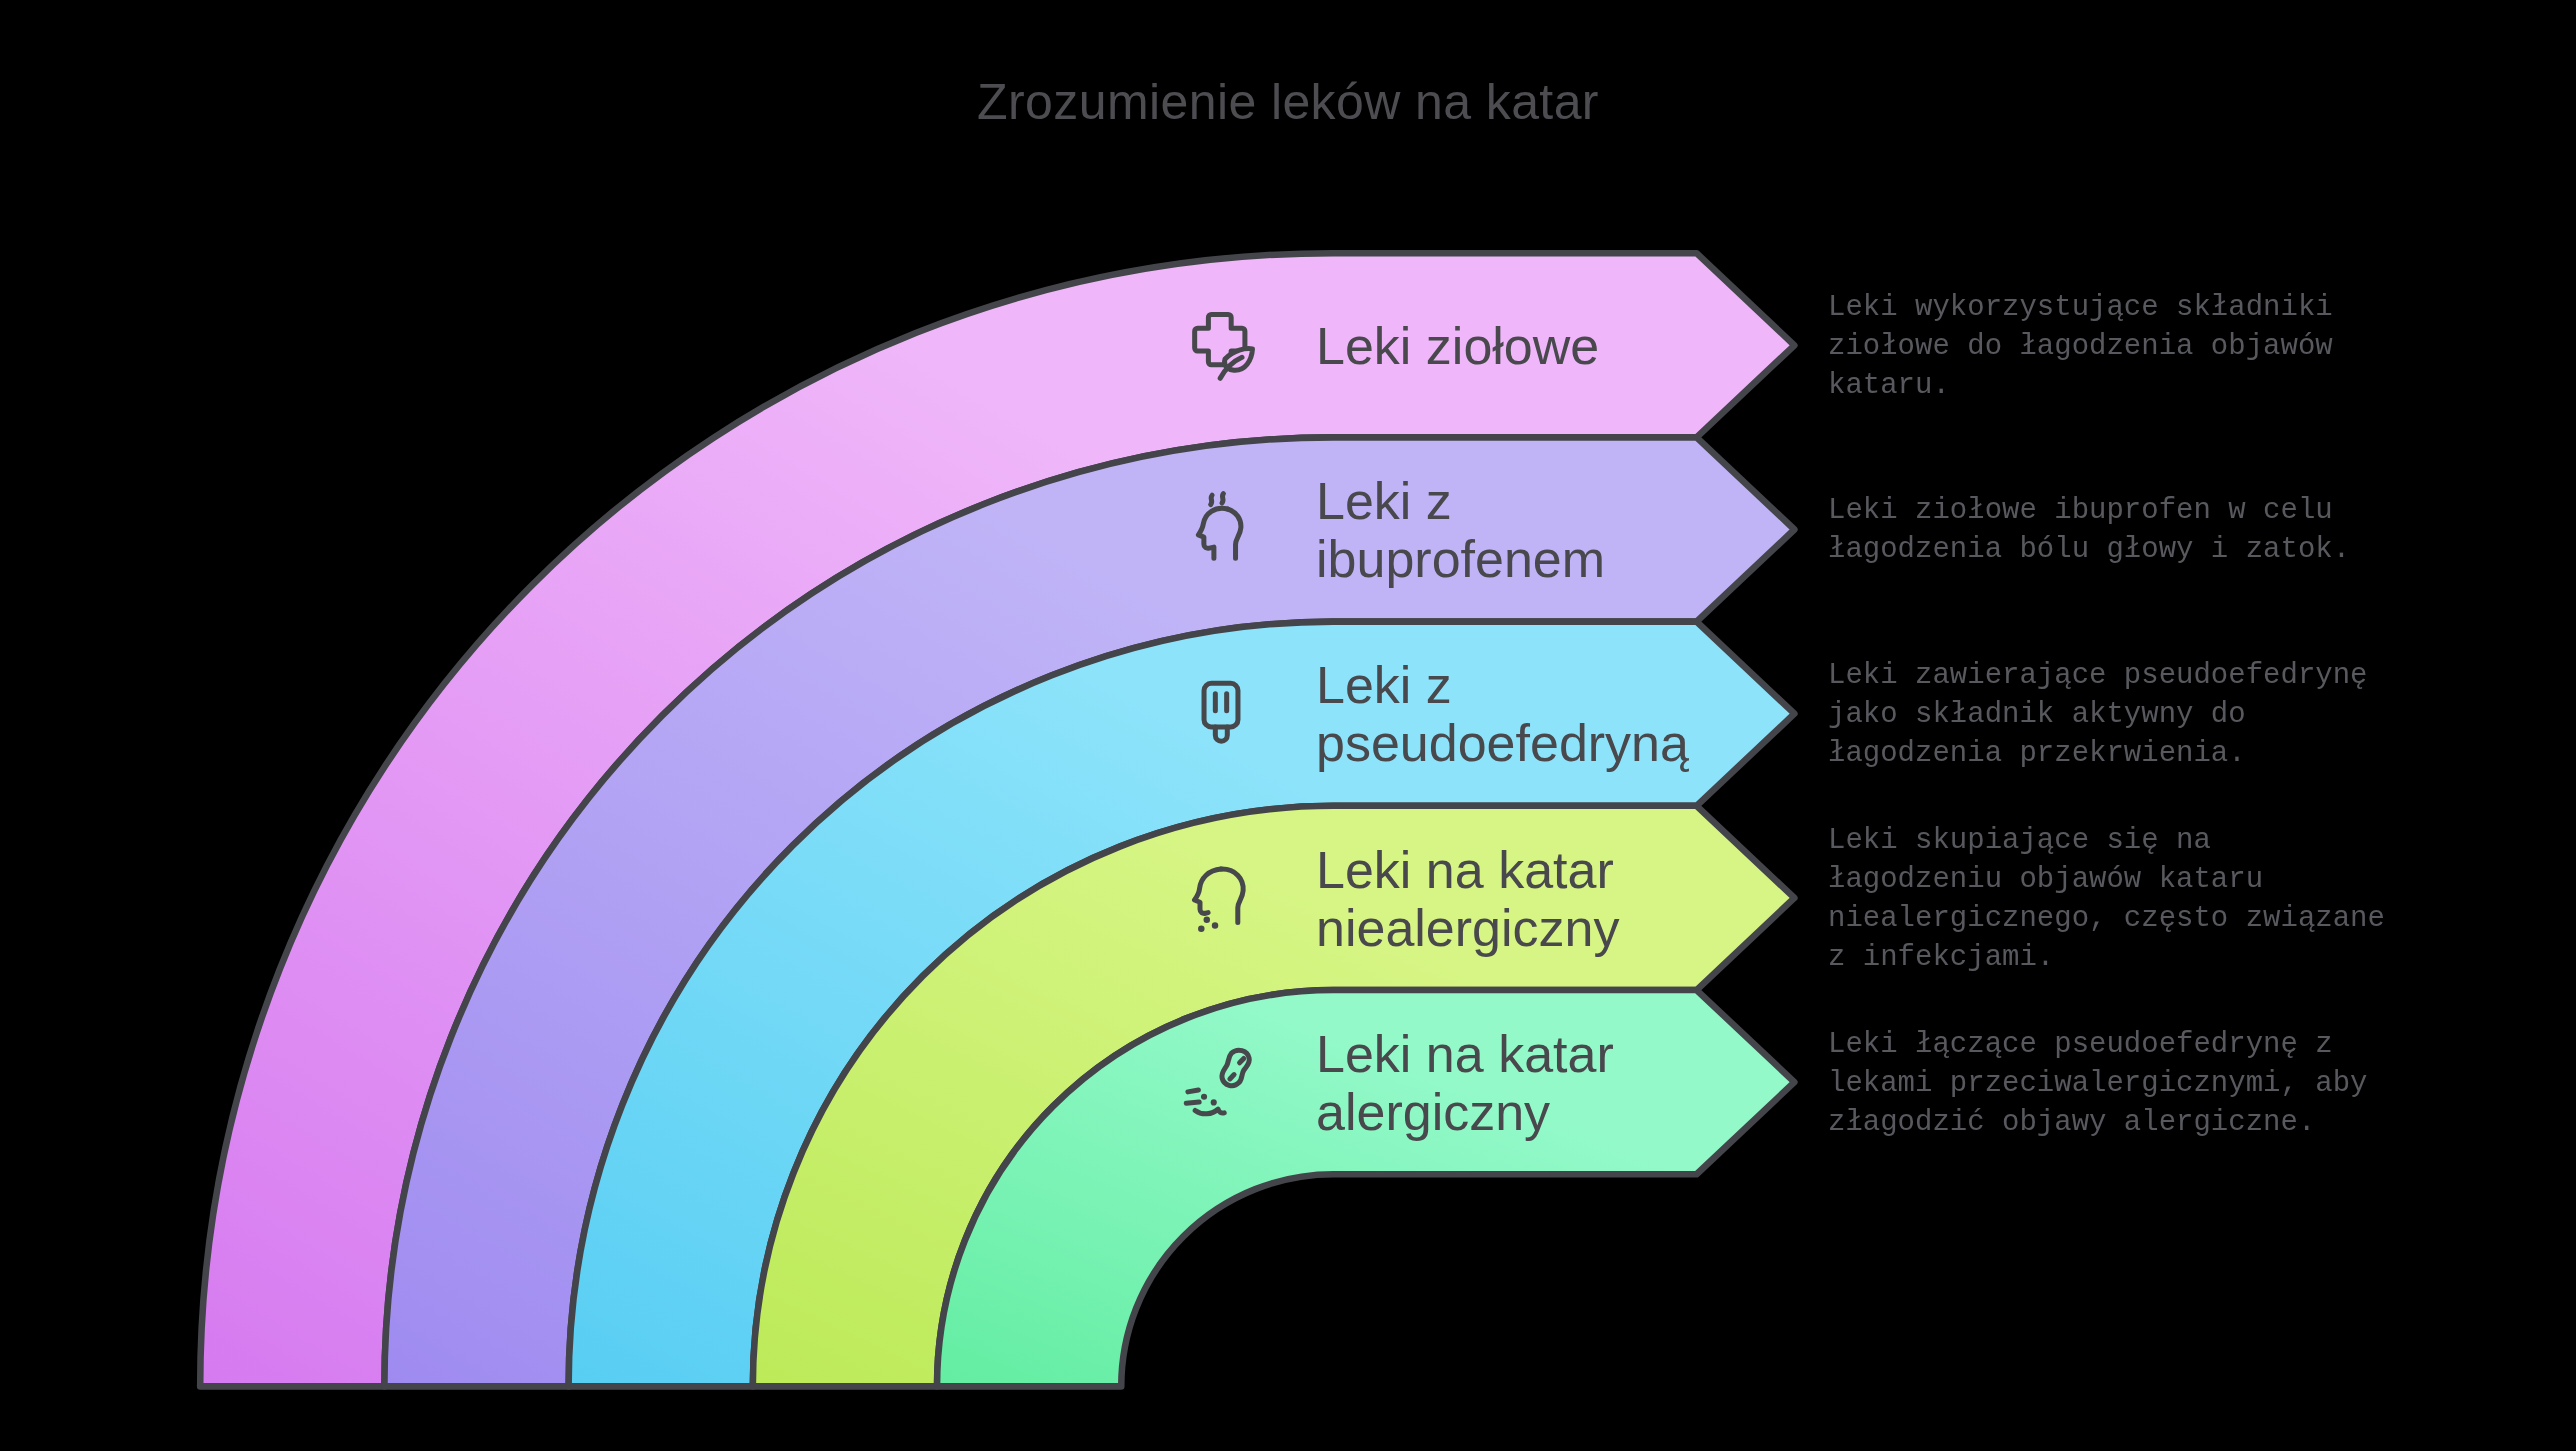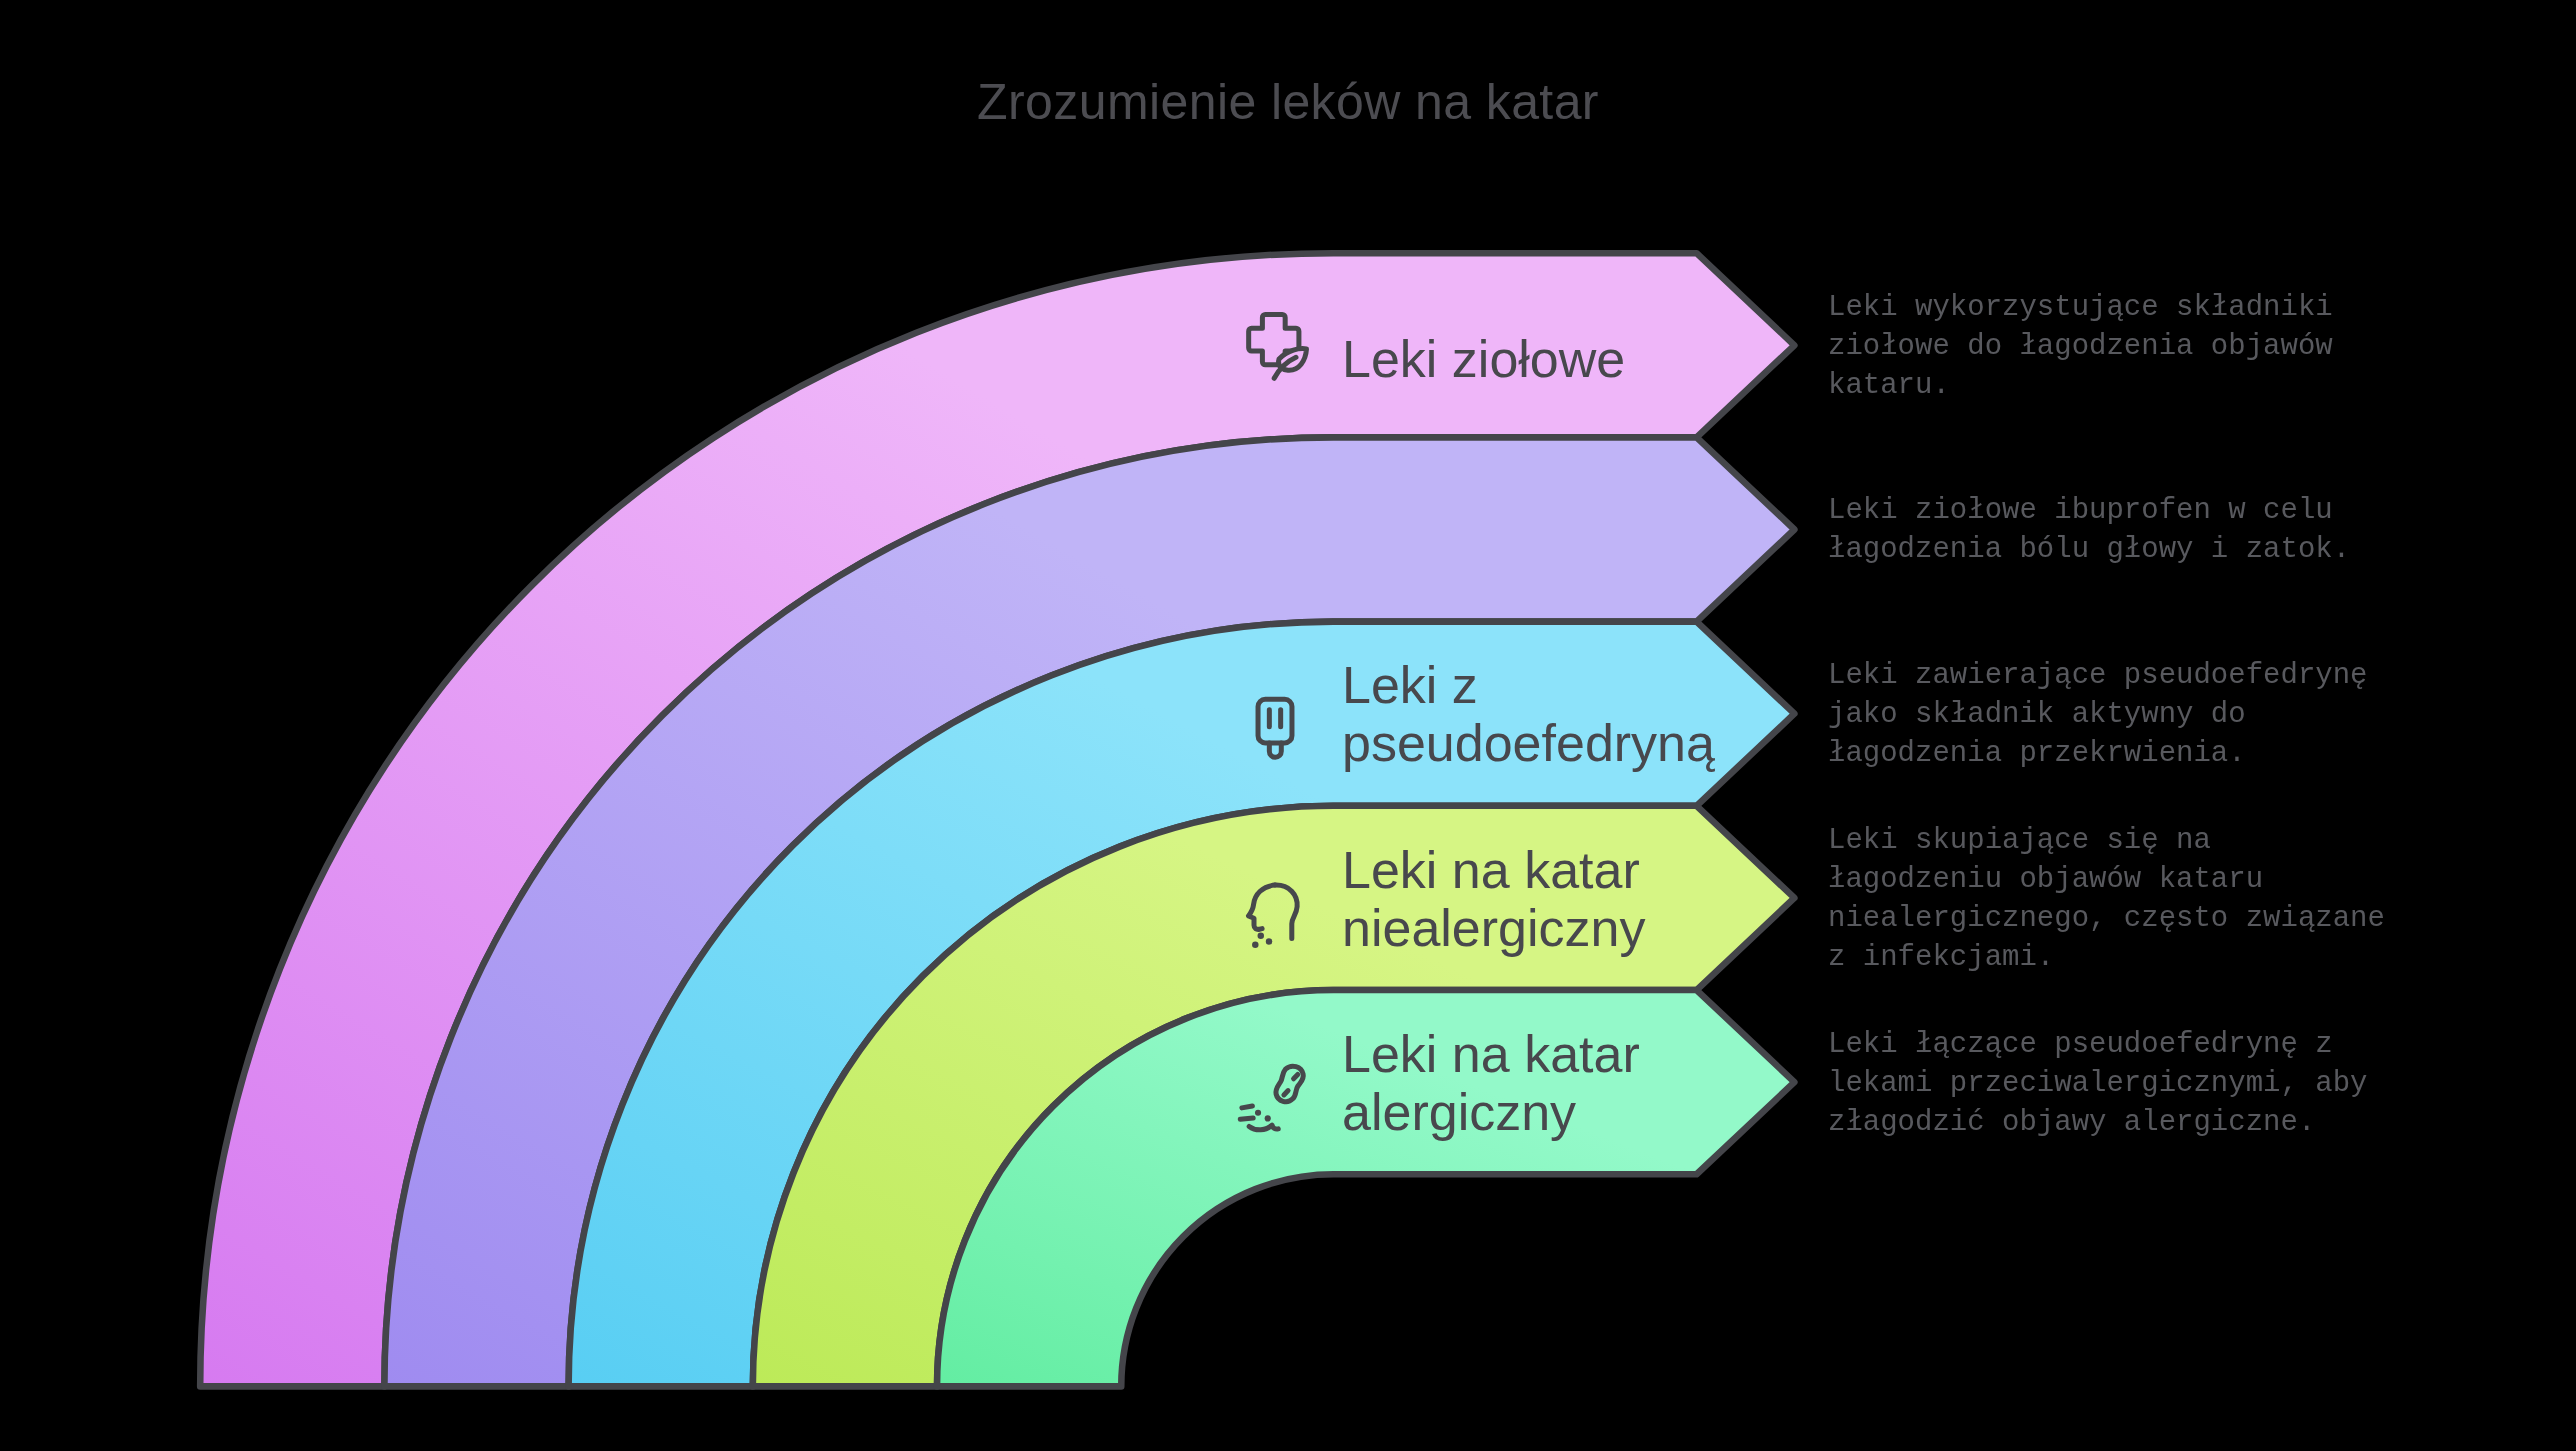--- a/index.html
+++ b/index.html
@@ -12,22 +12,22 @@
   html,body{margin:0;padding:0;background:var(--bg);}
   body{width:2576px;height:1451px;overflow:hidden;font-family:"Liberation Sans",sans-serif;}
   .stage{position:relative;width:2576px;height:1451px;background:var(--bg);padding-left:43px;}
   .arcs{position:absolute;left:0;top:0;}
   .title{
     position:absolute;left:0;top:73px;width:2576px;margin:0;
     text-align:center;font-size:50px;font-weight:400;letter-spacing:0.4px;
     color:var(--title-c);
   }
   .band-row{
-    position:absolute;left:1233px;top:var(--y);transform:translateY(-50%);
-    display:flex;align-items:flex-end;gap:25px;
+    position:absolute;left:1179px;top:var(--y);transform:translateY(-50%);
+    display:flex;align-items:center;gap:53px;
   }
   .icon{color:var(--icon-c);flex:0 0 auto;}
   .icon svg{width:84px;height:84px;display:block;}
   .band-label{
     width:410px;font-size:52px;line-height:58px;font-weight:400;
     color:var(--label-c);
   }
   .desc{
     position:absolute;left:1828px;top:var(--y);transform:translateY(-50%);
     width:572px;font-size:29px;line-height:39px;font-weight:400;
@@ -78,20 +78,31 @@
       <svg viewBox="0 0 52 52" fill="none" stroke="currentColor" stroke-width="3.1" stroke-linecap="round" stroke-linejoin="round">
         <path d="M20 6.5 h10.5 a1.8 1.8 0 0 1 1.8 1.8 V15 h6.7 a1.8 1.8 0 0 1 1.8 1.8 v10.5 a1.8 1.8 0 0 1 -1.8 1.8 h-6.7 v6.7 a1.8 1.8 0 0 1 -1.8 1.8 H20 a1.8 1.8 0 0 1 -1.8 -1.8 v-6.7 h-6.7 a1.8 1.8 0 0 1 -1.8 -1.8 V16.8 a1.8 1.8 0 0 1 1.8 -1.8 h6.7 V8.3 A1.8 1.8 0 0 1 20 6.5 Z"></path>
         <path id="leaf" d="M28.5 34 c5.5 -5.5 12.5 -7 17 -6.2 c-0.5 7.2 -4.5 13.7 -11.5 13.2 c-3.6 -0.3 -6 -2.6 -5.8 -5.5 z" fill="#efb6f9"></path>
         <path d="M25.5 46 c3.5 -6.5 8 -10.5 13.5 -13"></path>
       </svg>
     </span>
     <div class="band-label">Leki ziołowe</div>
   </div>
   <div class="desc" style="--y:346px">Leki wykorzystujące składniki ziołowe do łagodzenia objawów kataru.</div>
 
+  <div class="band-row" style="--y:530px">
+    <span class="icon">
+      <svg viewBox="0 0 52 52" fill="none" stroke="currentColor" stroke-width="3.1" stroke-linecap="round" stroke-linejoin="round">
+        <path d="M20.5 4.5 c-1.8 2.2 1 3.4 -0.9 5.8"></path>
+        <path d="M27.5 3.5 c-1.8 2.2 1 3.4 -0.9 5.8"></path>
+        <path d="M30 13 c-7.5 -1.8 -14 2.6 -15 9.4 c-0.4 2.8 -1.3 4.2 -3 6.6 l3.4 1.4 v4.4 c0 1.9 1.5 2.8 3.4 2.4 l2.8 -0.6 v6.9"></path>
+        <path d="M30 13 c5.6 1.7 8.7 6.3 8.3 11.6 c-0.4 4.8 -3.3 6.6 -3.3 10.4 v8.5"></path>
+      </svg>
+    </span>
+    <div class="band-label">Leki z ibuprofenem</div>
+  </div>
   <div class="desc" style="--y:530px">Leki ziołowe ibuprofen w celu łagodzenia bólu głowy i zatok.</div>
 
   <div class="band-row" style="--y:714px">
     <span class="icon">
       <svg viewBox="0 0 52 52" fill="none" stroke="currentColor" stroke-width="3.1" stroke-linecap="round" stroke-linejoin="round">
         <rect x="15.5" y="7" width="21" height="27" rx="4.5"></rect>
         <path d="M22.5 13.5 v10.5"></path>
         <path d="M29.5 13.5 v10.5"></path>
         <path d="M22.5 34 v5.2 a3.7 3.7 0 0 0 7.4 0 V34"></path>
       </svg>

